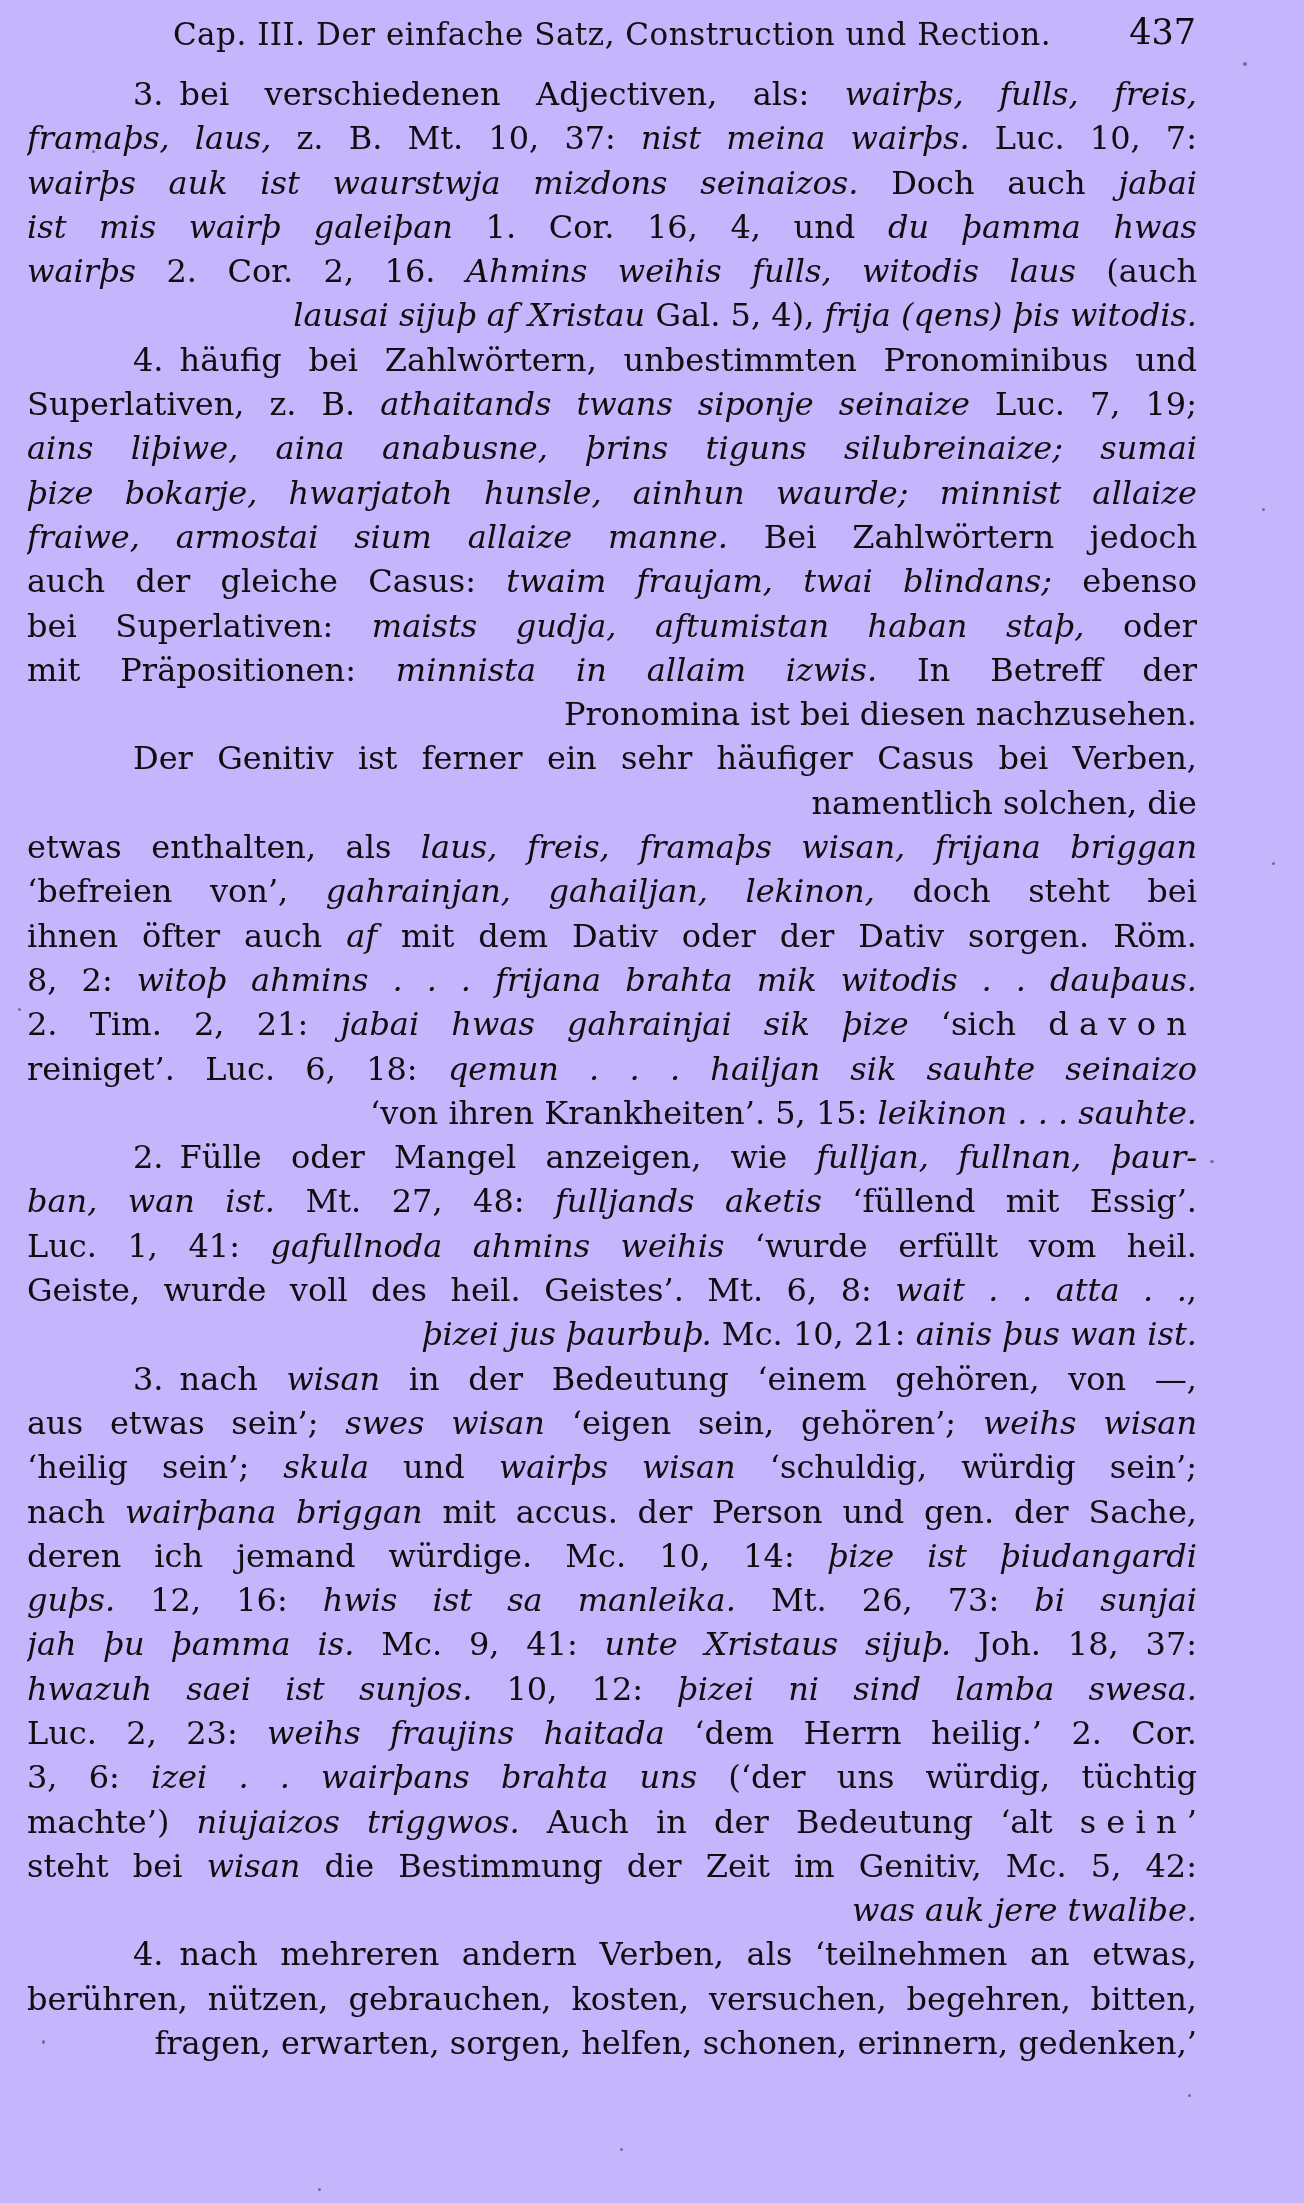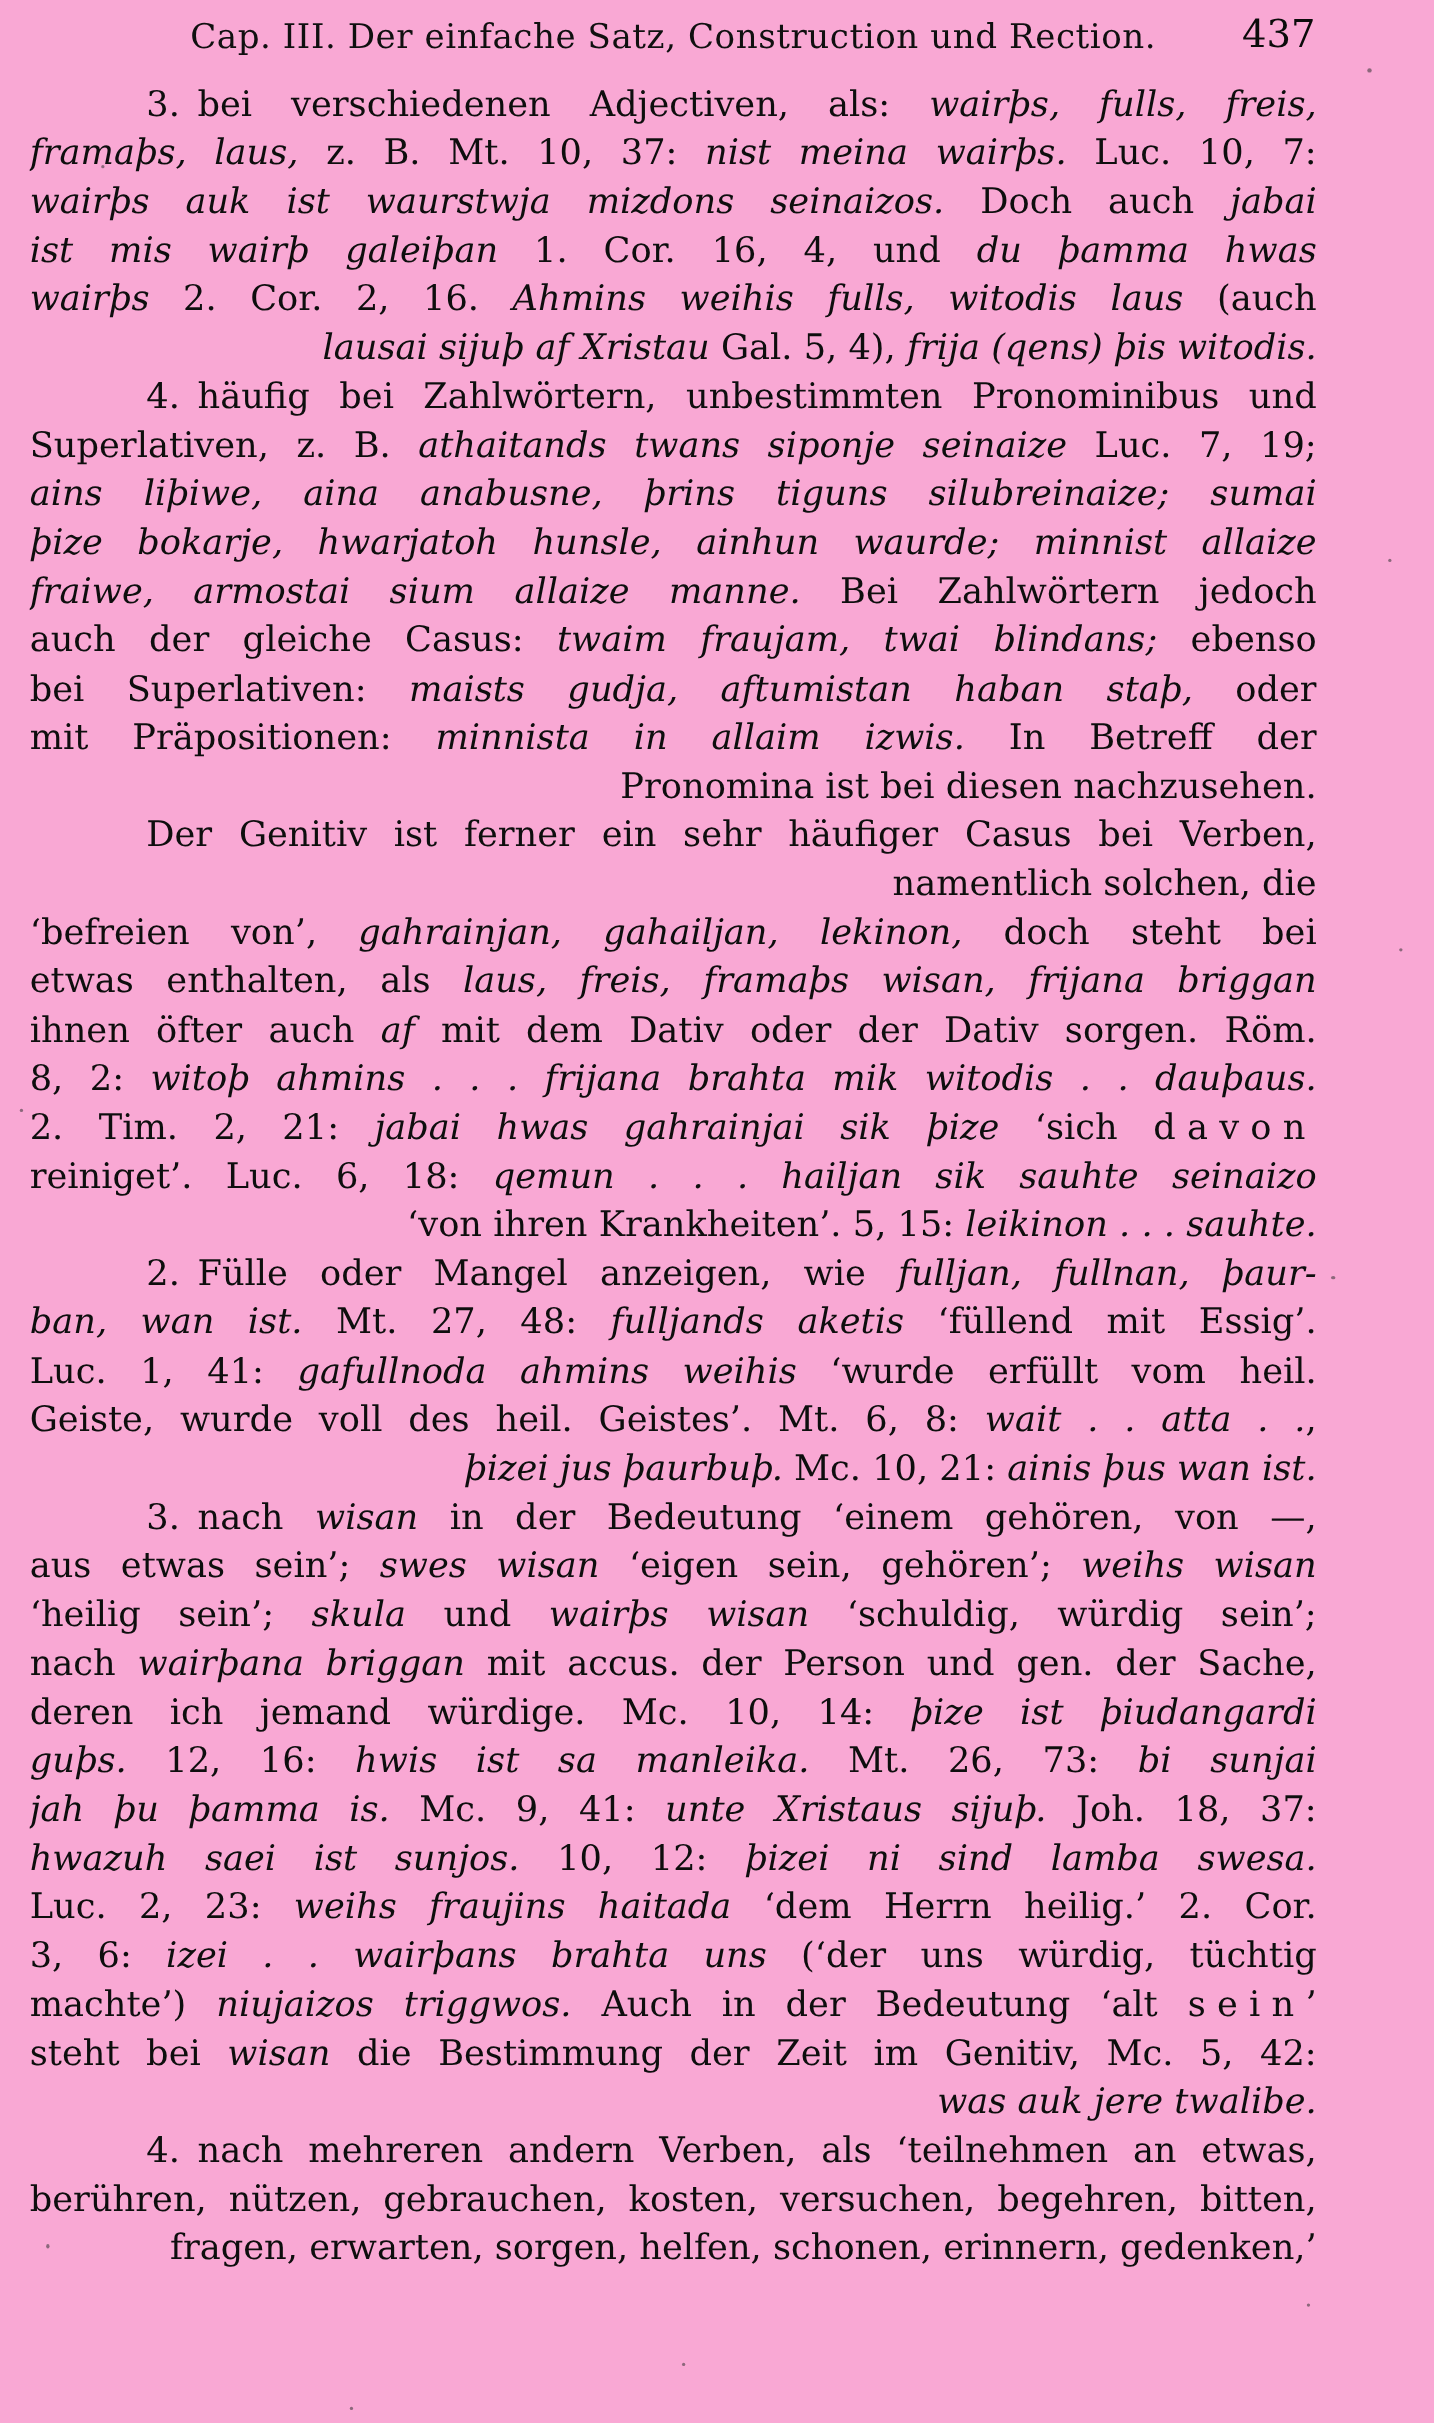--- a/index.html
+++ b/index.html
@@ -1,20 +1,20 @@
 <!DOCTYPE html>
 <html><head>
 <meta charset="utf-8">
 <style>
   html,body { margin:0; padding:0; background:#e8e8e8; }
   .page {
     position:relative;
     width:1304px; height:2203px;
     margin:0 auto;
-    background:#f9a8d4;
+    background:#c4b5fd;
     color:#0d0d0d;
     font-family:"DejaVu Serif", serif;
     overflow:hidden;
   }
   .header-row { position:absolute; top:16px; left:27px; width:1170px; }
   .running-title {
     text-align:center;
     font-size:31px;
     letter-spacing:0.5px;
     color:#101010;
@@ -64,22 +64,22 @@
       <div class="line j"><span>Superlativen, z. B. </span><span class="i">athaitands twans siponje seinaize</span><span> Luc. 7, 19;</span></div>
       <div class="line j"><span class="i">ains liþiwe, aina anabusne, þrins tiguns silubreinaize; sumai</span></div>
       <div class="line j"><span class="i">þize bokarje, hwarjatoh hunsle, ainhun waurde; minnist allaize</span></div>
       <div class="line j"><span class="i">fraiwe, armostai sium allaize manne.</span><span> Bei Zahlwörtern jedoch</span></div>
       <div class="line j"><span>auch der gleiche Casus: </span><span class="i">twaim fraujam, twai blindans;</span><span> ebenso</span></div>
       <div class="line j"><span>bei Superlativen: </span><span class="i">maists gudja, aftumistan haban staþ,</span><span> oder</span></div>
       <div class="line j"><span>mit Präpositionen: </span><span class="i">minnista in allaim izwis.</span><span> In Betreff der</span></div>
       <div class="line last"><span>Pronomina ist bei diesen nachzusehen.</span></div>
       <div class="line j indent"><span>Der Genitiv ist ferner ein sehr häufiger Casus bei Verben,</span></div>
       <div class="line last"><span>namentlich solchen, die</span></div>
+      <div class="line j"><span>etwas enthalten, als </span><span class="i">laus, freis, framaþs wisan, frijana briggan</span></div>
       <div class="line j"><span>‘befreien von’, </span><span class="i">gahrainjan, gahailjan, lekinon,</span><span> doch steht bei</span></div>
-      <div class="line j"><span>etwas enthalten, als </span><span class="i">laus, freis, framaþs wisan, frijana briggan</span></div>
       <div class="line j"><span>ihnen öfter auch </span><span class="i">af</span><span> mit dem Dativ oder der Dativ sorgen. Röm.</span></div>
       <div class="line j"><span>8, 2: </span><span class="i">witoþ ahmins . . . frijana brahta mik witodis . . dauþaus.</span></div>
       <div class="line j"><span>2. Tim. 2, 21: </span><span class="i">jabai hwas gahrainjai sik þize</span><span> ‘sich </span><span class="sp">davon</span></div>
       <div class="line j"><span>reiniget’. Luc. 6, 18: </span><span class="i">qemun . . . hailjan sik sauhte seinaizo</span></div>
       <div class="line last"><span>‘von ihren Krankheiten’. 5, 15: </span><span class="i">leikinon . . . sauhte.</span></div>
       <div class="line j indent"><span>2. Fülle oder Mangel anzeigen, wie </span><span class="i">fulljan, fullnan, þaur-</span></div>
       <div class="line j"><span class="i">ban, wan ist.</span><span> Mt. 27, 48: </span><span class="i">fulljands aketis</span><span> ‘füllend mit Essig’.</span></div>
       <div class="line j"><span>Luc. 1, 41: </span><span class="i">gafullnoda ahmins weihis</span><span> ‘wurde erfüllt vom heil.</span></div>
       <div class="line j"><span>Geiste, wurde voll des heil. Geistes’. Mt. 6, 8: </span><span class="i">wait . . atta . .</span><span>,</span></div>
       <div class="line last"><span class="i">þizei jus þaurbuþ.</span><span> Mc. 10, 21: </span><span class="i">ainis þus wan ist.</span></div>

